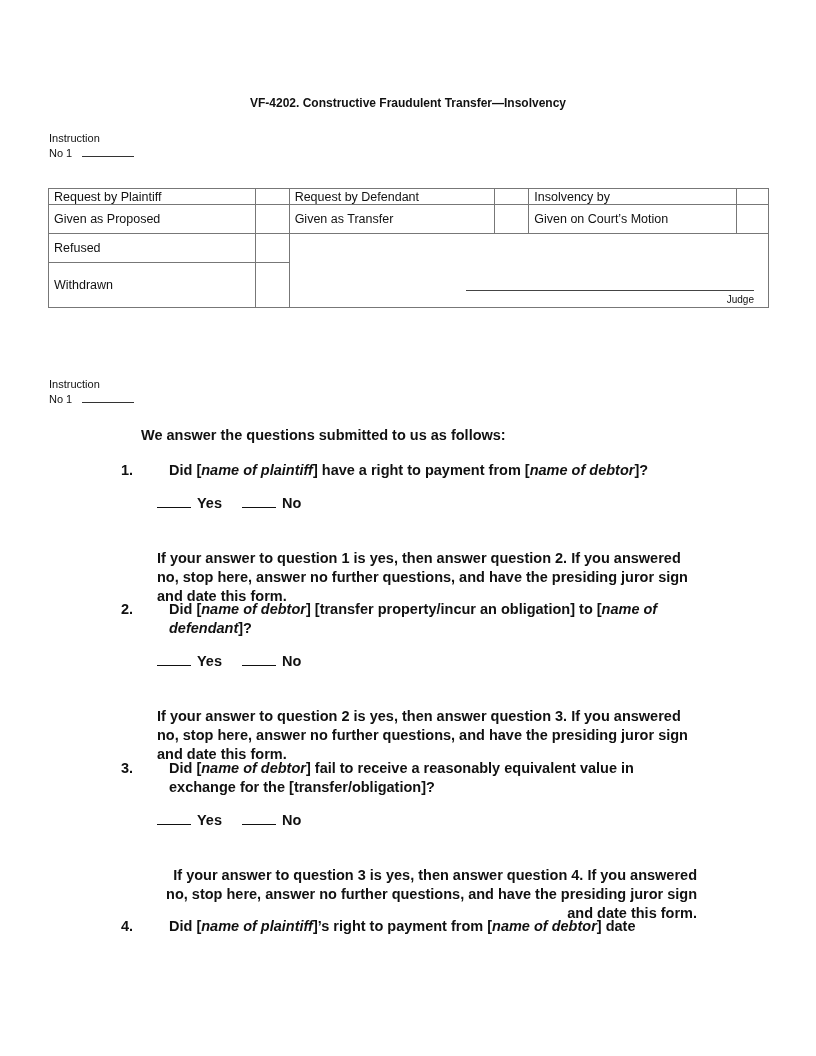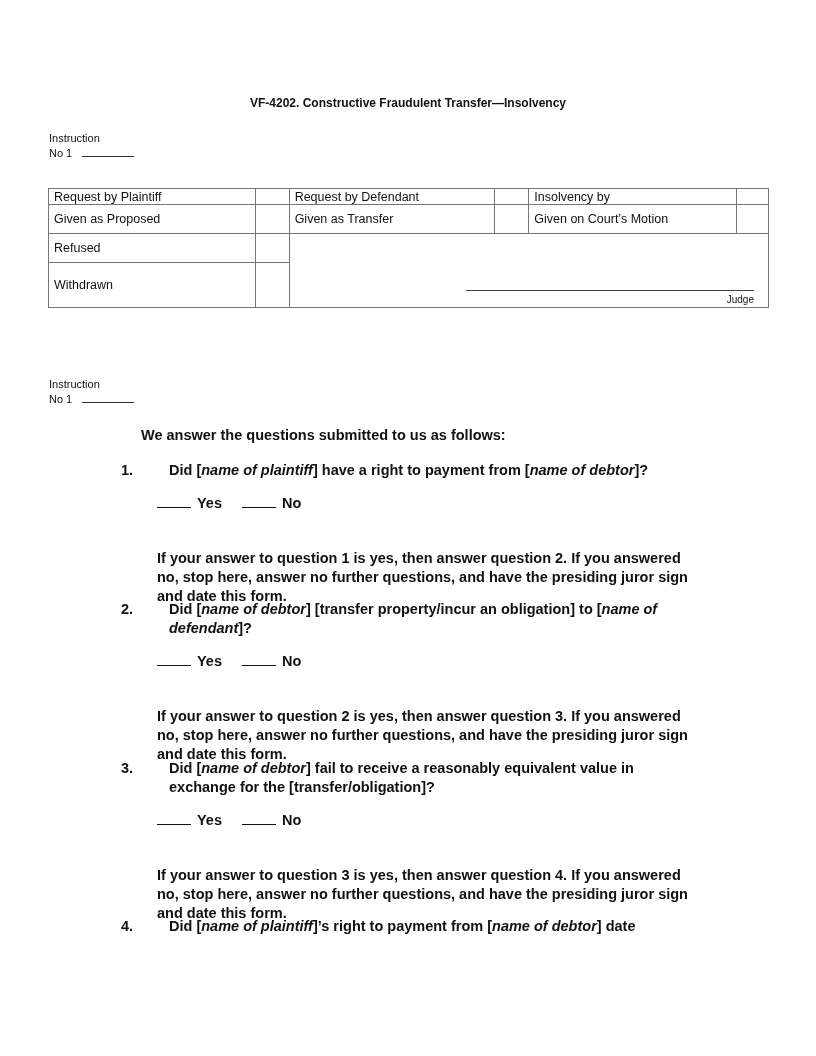--- a/index.html
+++ b/index.html
@@ -110,19 +110,19 @@
   <div class="instrtext" style="top:687px;">If your answer to question 2 is yes, then answer question 3. If you answered no, stop here, answer no further questions, and have the presiding juror sign and date this form.</div>
 
   <div class="q" style="top:759px;">
     <span class="num">3.</span>
     <div class="txt"><span>Did [</span><em>name of debtor</em><span>] fail to receive a reasonably equivalent value in exchange for the [transfer/obligation]?</span></div>
   </div>
   <div class="yn" style="top:812px;">
     <span class="line"></span><span>Yes</span>
     <span class="no-group"><span class="line"></span><span>No</span></span>
   </div>
-  <div class="instrtext" style="top:846px;">If your answer to question 3 is yes, then answer question 4. If you answered no, stop here, answer no further questions, and have the presiding juror sign and date this form.</div>
+  <div class="instrtext" style="top:846px;text-align:right;">If your answer to question 3 is yes, then answer question 4. If you answered no, stop here, answer no further questions, and have the presiding juror sign and date this form.</div>
 
   <div class="q" style="top:917px;">
     <span class="num">4.</span>
     <div class="txt"><span>Did [</span><em>name of plaintiff</em><span>]’s right to payment from [</span><em>name of debtor</em><span>] date</span></div>
   </div>
 </div>
 
 </body></html>

